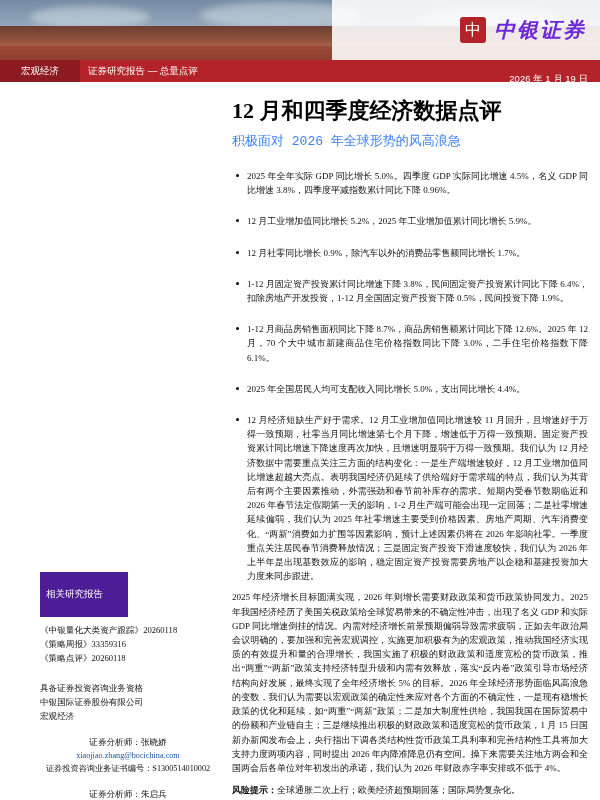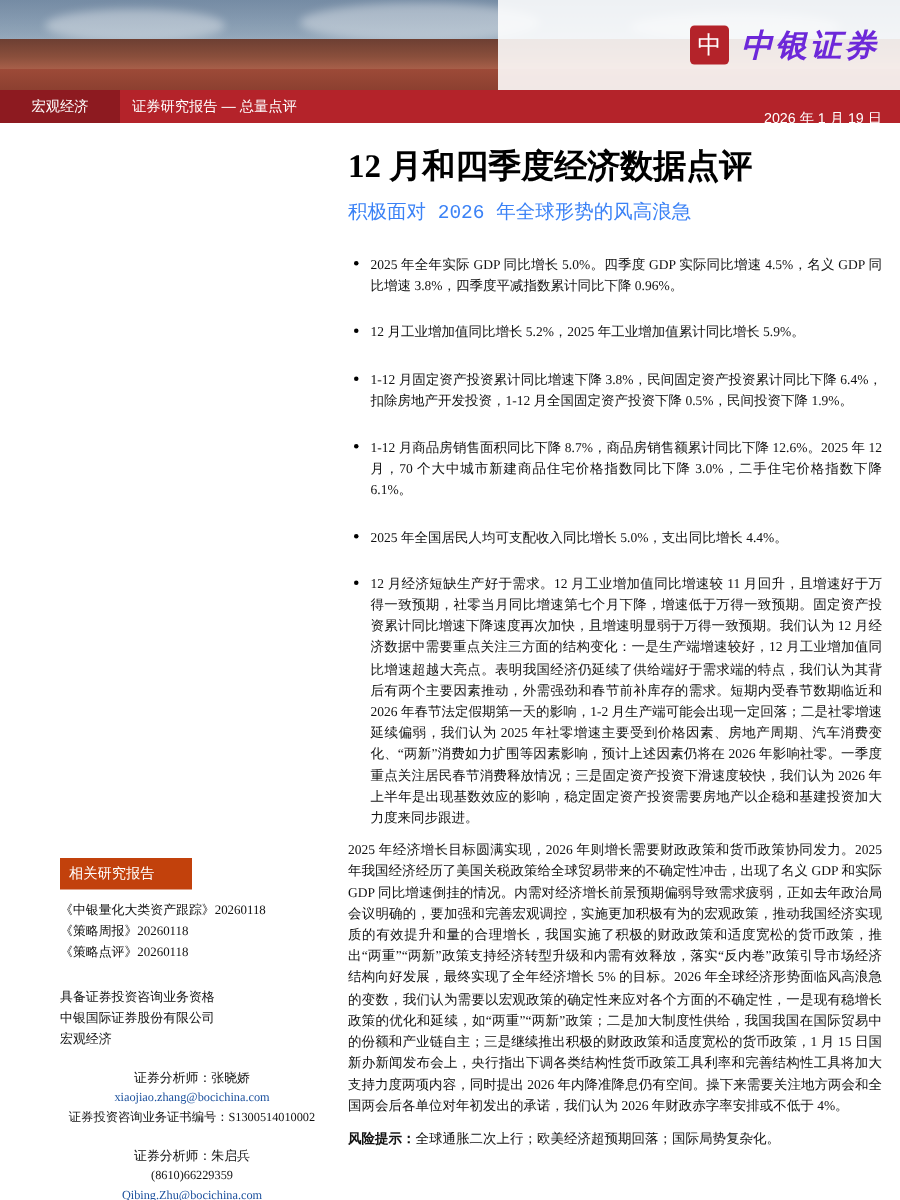--- a/index.html
+++ b/index.html
@@ -110,22 +110,22 @@
     font-size:9px;line-height:14.2px;margin:0 0 7px 0;text-align:justify;
   }
   .risk{
     font-size:9px;line-height:14.2px;margin:8px 0 0 0;text-align:justify;
   }
   .risk b{font-weight:bold;}
 
   
   .side{position:absolute;left:40px;top:0;width:176px;}
   .side-head{
-    background:#c2410c;color:#fff;font-size:9.5px;
-    padding:4px 6px;width:88px;box-sizing:border-box;
+    background:#4c1d95;color:#fff;font-size:9.5px;
+    padding:16px 6px;width:88px;box-sizing:border-box;
     font-family:"Liberation Sans",sans-serif;margin-top:490px;
   }
   .side-list{margin:6px 0 0 0;padding:0;list-style:none;}
   .side-list li{font-size:8.6px;line-height:14px;color:#111;}
   .side-block{margin-top:16px;}
   .side-block .line{font-size:8.6px;line-height:14px;color:#111;}
   .side-analyst{margin-top:12px;text-align:center;}
   .side-analyst .name{font-size:8.6px;line-height:14px;}
   .side-analyst .mail{font-size:8.2px;line-height:13px;color:#1a4f9c;}
   .side-analyst .lic{font-size:8.2px;line-height:13px;}
@@ -154,21 +154,21 @@
     <div class="sub">证券研究报告 — 总量点评</div>
     <div class="date">2026 年 1 月 19 日</div>
   </div>
 
   <div class="content">
 
     <div class="side">
       <div class="side-head">相关研究报告</div>
       <ul class="side-list">
         <li>《中银量化大类资产跟踪》20260118</li>
-        <li>《策略周报》20260118</li>
+        <li>《策略周报》33359316</li>
         <li>《策略点评》20260118</li>
       </ul>
 
       <div class="side-block">
         <div class="line">具备证券投资咨询业务资格</div>
         <div class="line">中银国际证券股份有限公司</div>
         <div class="line">宏观经济</div>
       </div>
 
       <div class="side-analyst">
@@ -189,20 +189,21 @@
       </div>
     </div>
 
     <div class="main">
       <div class="title">12 月和四季度经济数据点评</div>
       <div class="subtitle">积极面对 2026 年全球形势的风高浪急</div>
 
       <ul class="bullets">
         <li>2025 年全年实际 GDP 同比增长 5.0%。四季度 GDP 实际同比增速 4.5%，名义 GDP 同比增速 3.8%，四季度平减指数累计同比下降 0.96%。</li>
         <li>12 月工业增加值同比增长 5.2%，2025 年工业增加值累计同比增长 5.9%。</li>
+        <li>12 月社零同比增长 0.9%，除汽车以外的消费品零售额同比增长 1.7%。</li>
         <li>1-12 月固定资产投资累计同比增速下降 3.8%，民间固定资产投资累计同比下降 6.4%，扣除房地产开发投资，1-12 月全国固定资产投资下降 0.5%，民间投资下降 1.9%。</li>
         <li>1-12 月商品房销售面积同比下降 8.7%，商品房销售额累计同比下降 12.6%。2025 年 12 月，70 个大中城市新建商品住宅价格指数同比下降 3.0%，二手住宅价格指数下降 6.1%。</li>
         <li>2025 年全国居民人均可支配收入同比增长 5.0%，支出同比增长 4.4%。</li>
         <li>12 月经济短缺生产好于需求。12 月工业增加值同比增速较 11 月回升，且增速好于万得一致预期，社零当月同比增速第七个月下降，增速低于万得一致预期。固定资产投资累计同比增速下降速度再次加快，且增速明显弱于万得一致预期。我们认为 12 月经济数据中需要重点关注三方面的结构变化：一是生产端增速较好，12 月工业增加值同比增速超越大亮点。表明我国经济仍延续了供给端好于需求端的特点，我们认为其背后有两个主要因素推动，外需强劲和春节前补库存的需求。短期内受春节数期临近和 2026 年春节法定假期第一天的影响，1-2 月生产端可能会出现一定回落；二是社零增速延续偏弱，我们认为 2025 年社零增速主要受到价格因素、房地产周期、汽车消费变化、“两新”消费如力扩围等因素影响，预计上述因素仍将在 2026 年影响社零。一季度重点关注居民春节消费释放情况；三是固定资产投资下滑速度较快，我们认为 2026 年上半年是出现基数效应的影响，稳定固定资产投资需要房地产以企稳和基建投资加大力度来同步跟进。</li>
       </ul>
 
       <div class="para">2025 年经济增长目标圆满实现，2026 年则增长需要财政政策和货币政策协同发力。2025 年我国经济经历了美国关税政策给全球贸易带来的不确定性冲击，出现了名义 GDP 和实际 GDP 同比增速倒挂的情况。内需对经济增长前景预期偏弱导致需求疲弱，正如去年政治局会议明确的，要加强和完善宏观调控，实施更加积极有为的宏观政策，推动我国经济实现质的有效提升和量的合理增长，我国实施了积极的财政政策和适度宽松的货币政策，推出“两重”“两新”政策支持经济转型升级和内需有效释放，落实“反内卷”政策引导市场经济结构向好发展，最终实现了全年经济增长 5% 的目标。2026 年全球经济形势面临风高浪急的变数，我们认为需要以宏观政策的确定性来应对各个方面的不确定性，一是现有稳增长政策的优化和延续，如“两重”“两新”政策；二是加大制度性供给，我国我国在国际贸易中的份额和产业链自主；三是继续推出积极的财政政策和适度宽松的货币政策，1 月 15 日国新办新闻发布会上，央行指出下调各类结构性货币政策工具利率和完善结构性工具将加大支持力度两项内容，同时提出 2026 年内降准降息仍有空间。操下来需要关注地方两会和全国两会后各单位对年初发出的承诺，我们认为 2026 年财政赤字率安排或不低于 4%。</div>
 
       <div class="risk">
         <b>风险提示：</b><span>全球通胀二次上行；欧美经济超预期回落；国际局势复杂化。</span>

